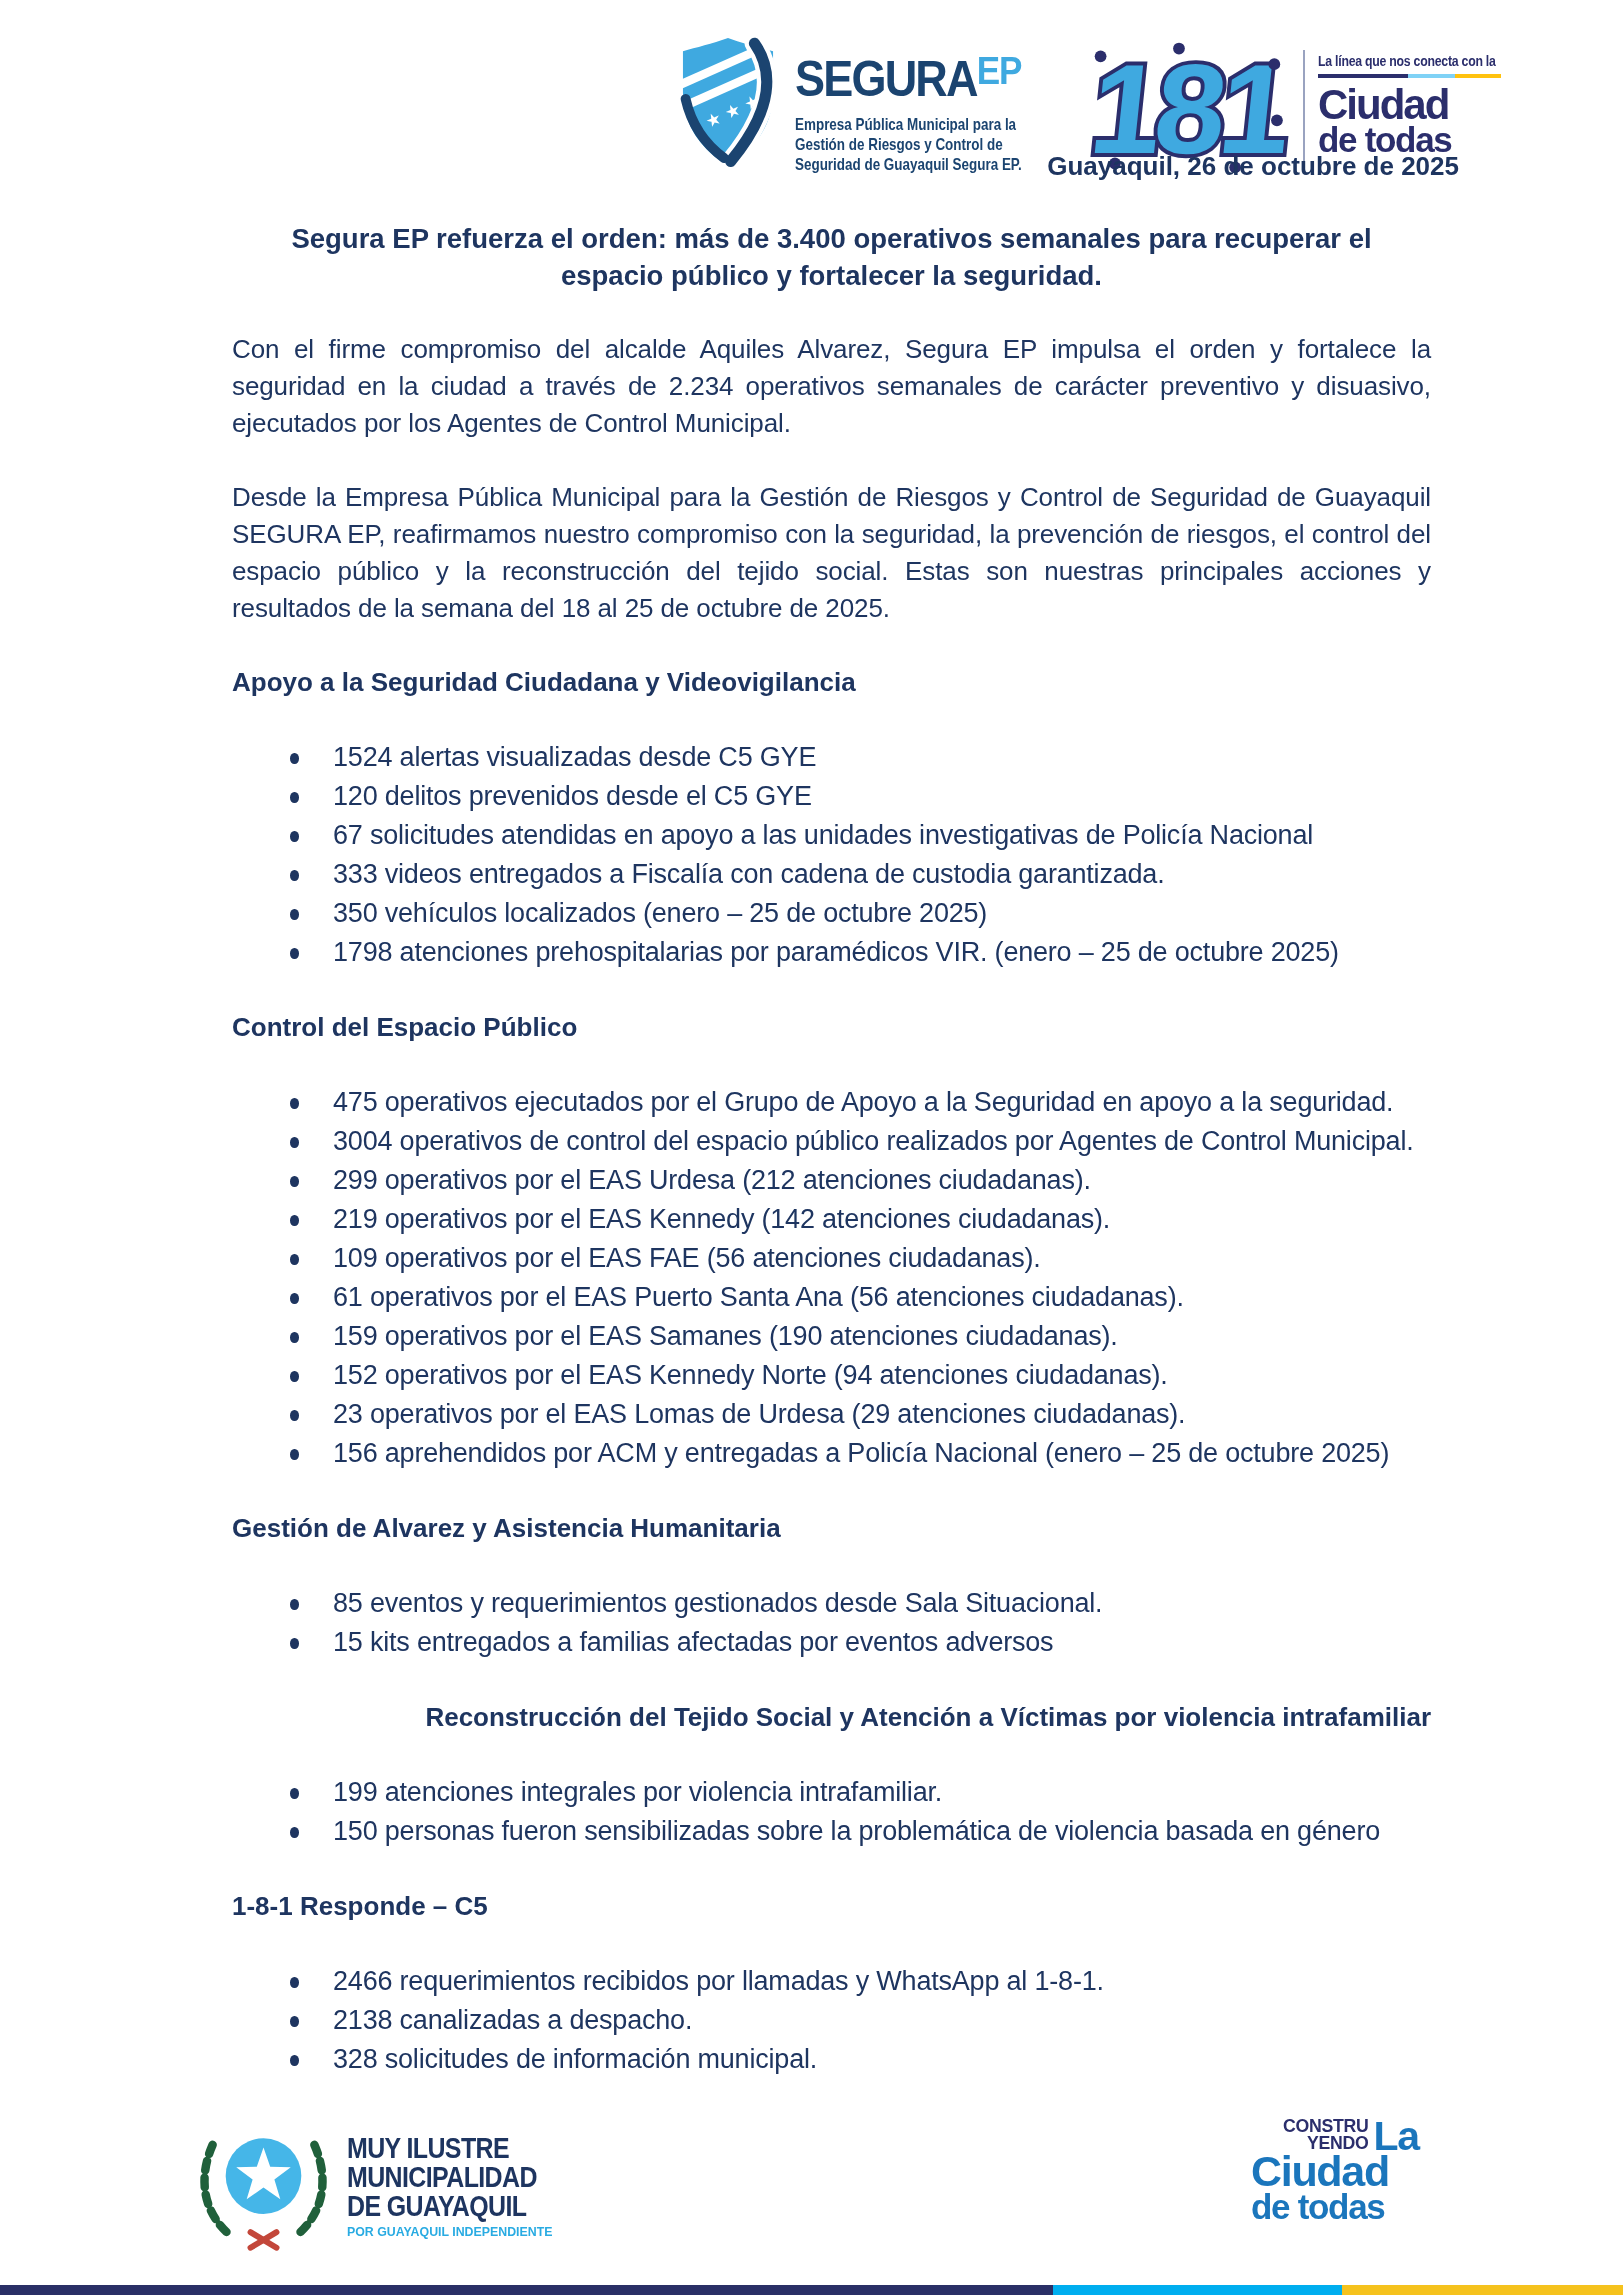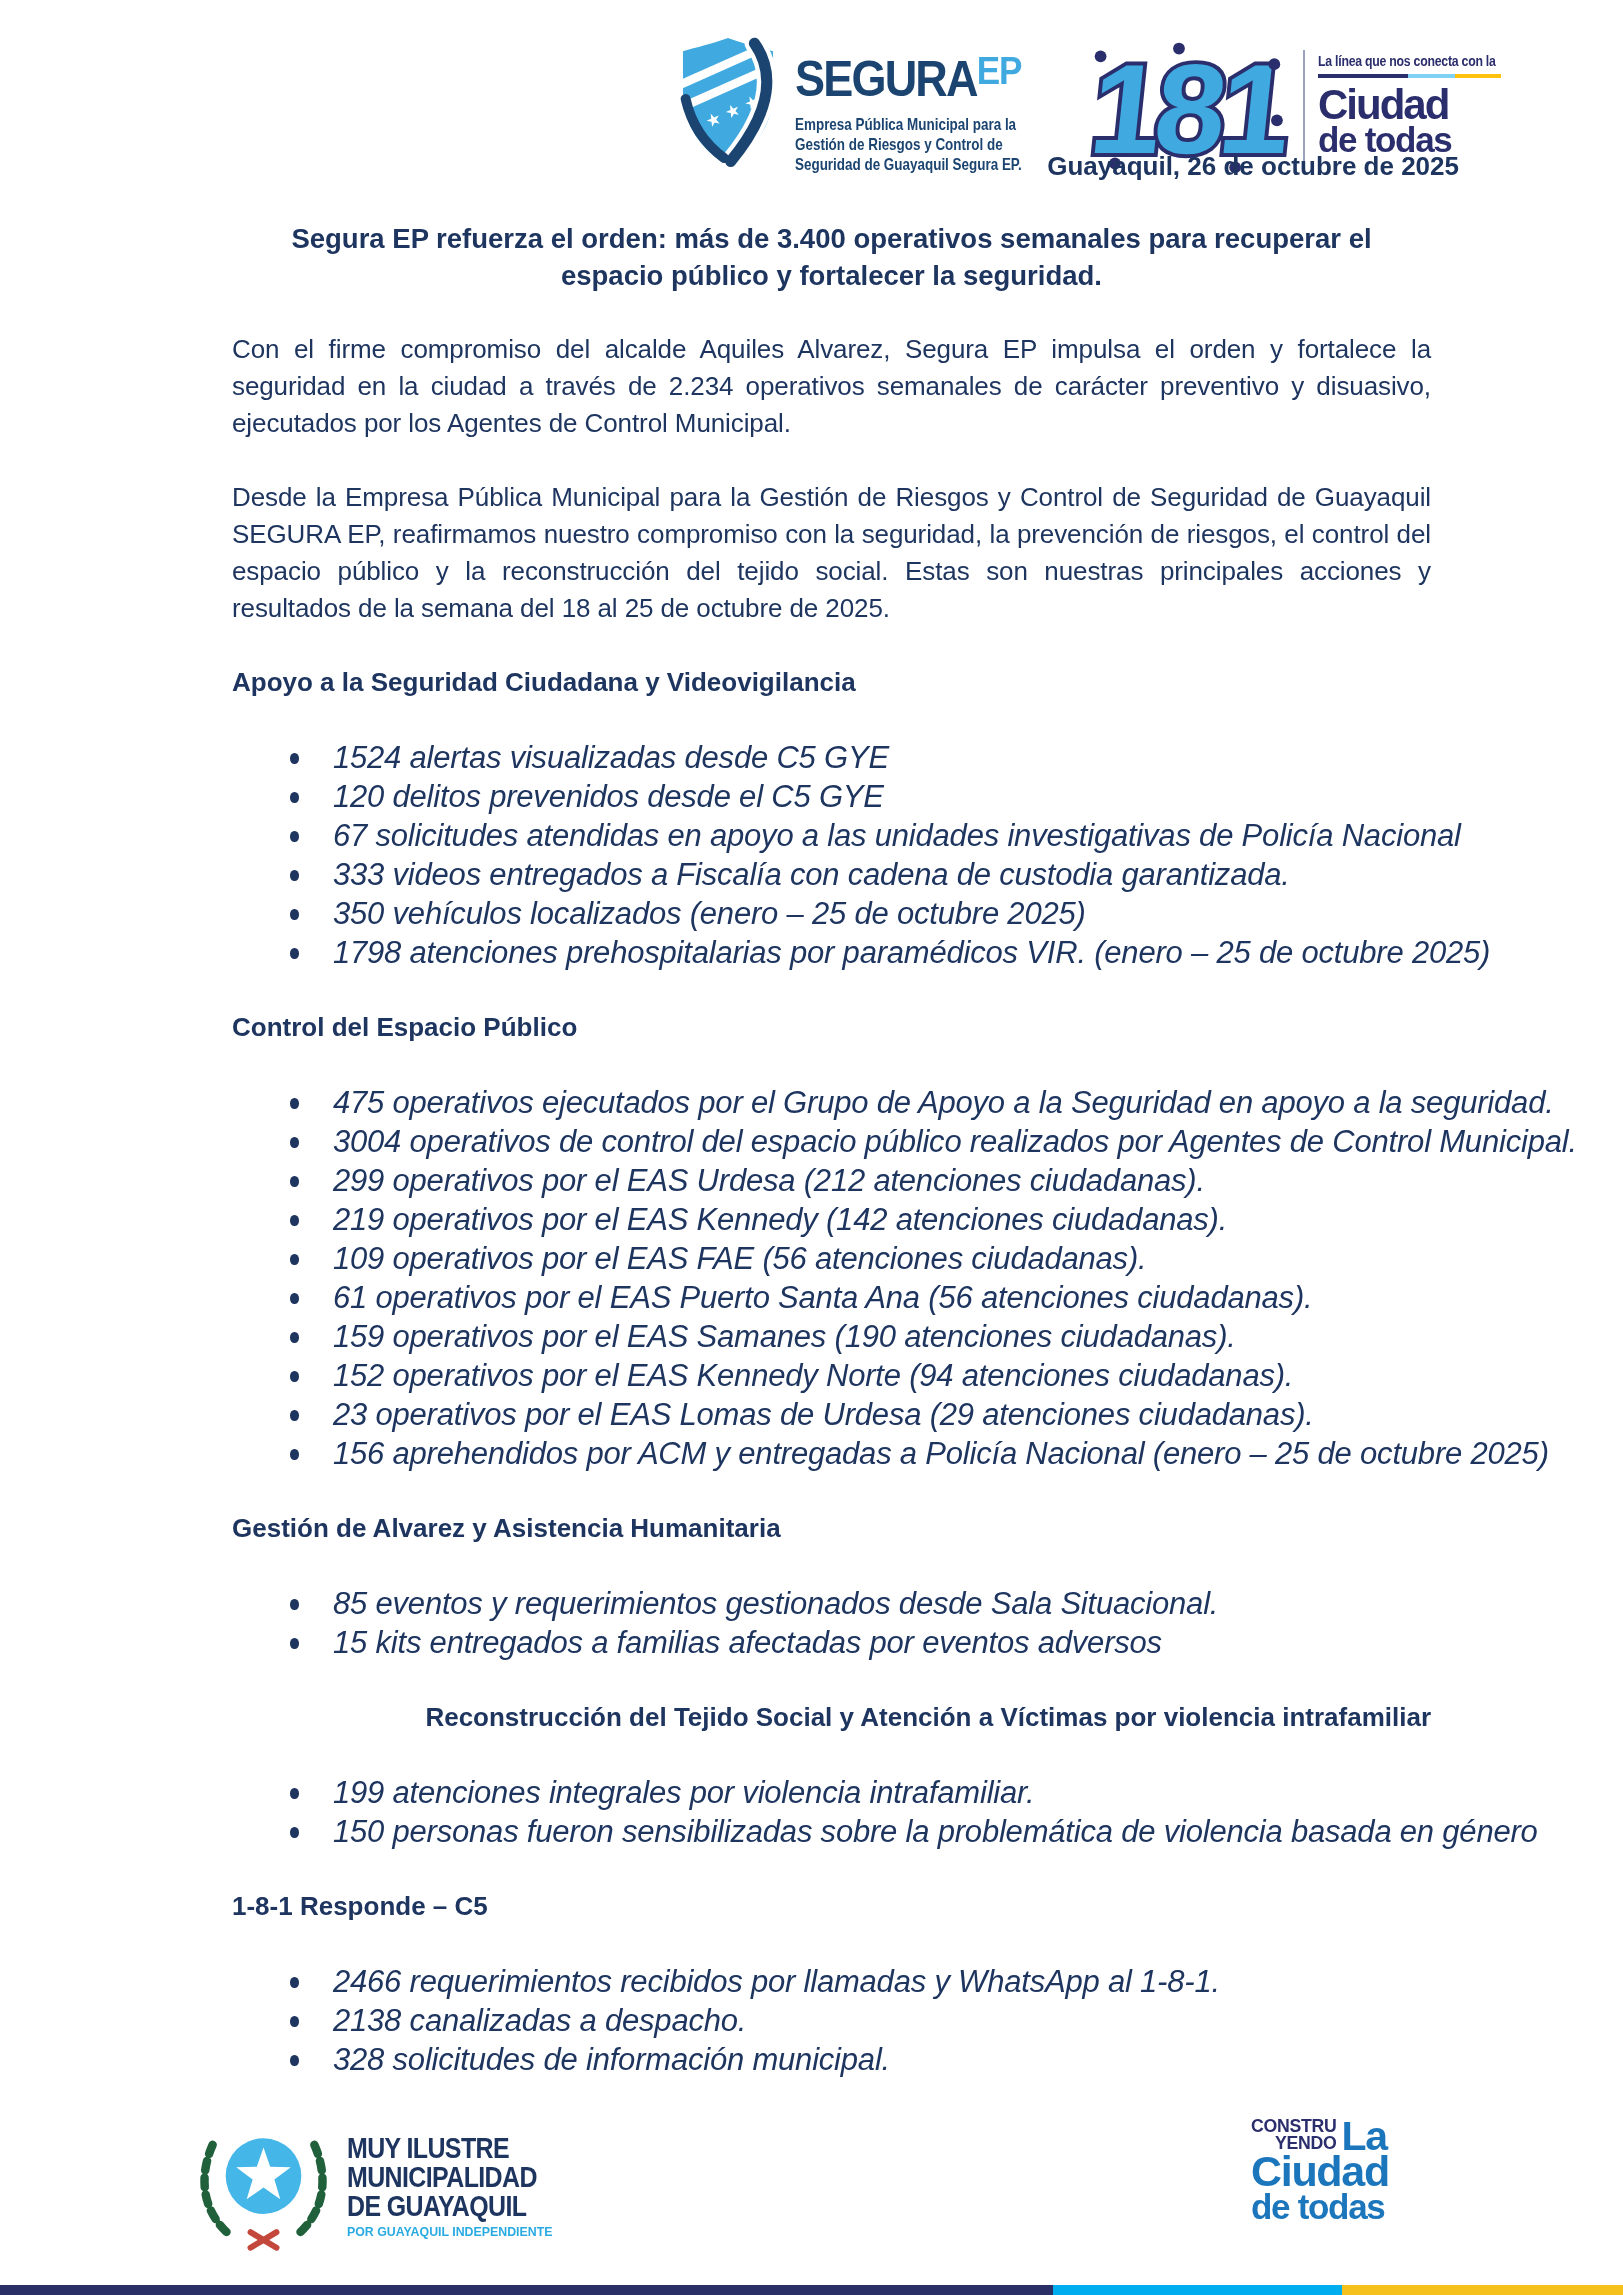--- a/index.html
+++ b/index.html
@@ -45,35 +45,35 @@
 
   
   .content{position:absolute; left:232px; top:220px; width:1199px;}
   .title{font-size:27.5px; font-weight:bold; line-height:37px; text-align:center;
     margin:0 0 37px 0; padding:0 19.6px; color:var(--text-navy);}
   p.body{font-size:26px; line-height:37px; text-align:justify; margin:0 0 37px 0;
     letter-spacing:-0.1px; hyphens:none;}
   h2.sec-h{font-size:26px; font-weight:bold; line-height:37px; margin:0 0 37px 0; white-space:nowrap;}
   h2.sec-h.indent{padding-left:13px;text-align:right;}
   ul.blist{list-style:none; margin:0 0 37px 0; padding:0;}
-  ul.blist li{position:relative; padding-left:101px; font-size:31px; line-height:39px;
-    white-space:nowrap; letter-spacing:-0.2px;font-style:italic;}
+  ul.blist li{position:relative; padding-left:101px; font-size:27px; line-height:39px;
+    white-space:nowrap; letter-spacing:-0.2px;}
   ul.blist .dot{position:absolute; left:58px; top:15px; width:8.5px; height:10.5px;
     background:var(--text-navy); border-radius:50%;}
 
   
   .muni{position:absolute; left:190px; top:2120px; display:flex; align-items:center; gap:10px;}
   .muni-svg{width:147px; height:133px; flex:0 0 auto;}
   .muni-line{font-weight:bold; font-size:29px; line-height:29px; letter-spacing:-0.7px;
     color:var(--text-navy); white-space:nowrap; transform:scaleX(.86); transform-origin:left;}
   .muni-sub{margin-top:3.9px; font-weight:bold; font-size:13px; color:var(--muni-lightblue);
     white-space:nowrap; transform:scaleX(.95); transform-origin:left;}
 
   .construyendo{position:absolute; left:1251px; top:2118px; color:var(--footer-blue); width:275px;}
-  .cy-row{display:flex; align-items:flex-end; gap:5.2px;}
+  .cy-row{display:flex; align-items:flex-end; gap:5.2px;margin-left:32px;}
   .cy-constru{font-weight:bold; font-size:17.7px; line-height:17px; letter-spacing:-0.3px;
     color:var(--indigo); text-align:right;}
   .cy-la{font-weight:bold; font-size:41px; line-height:31px; letter-spacing:-1.3px;}
   .cy-ciudad{font-weight:bold; font-size:43px; line-height:38px; letter-spacing:-1.3px;}
   .cy-todos{font-weight:bold; font-size:35px; line-height:33px; letter-spacing:-1.3px;}
 
   .bottom-bar{position:absolute; left:0; bottom:0; width:100%; height:9.8px; display:flex;}
   .bottom-bar .bb1{width:64.9%; background:var(--bar-navy);}
   .bottom-bar .bb2{width:17.8%; background:var(--bar-cyan);}
   .bottom-bar .bb3{flex:1; background:var(--bar-yellow);}

